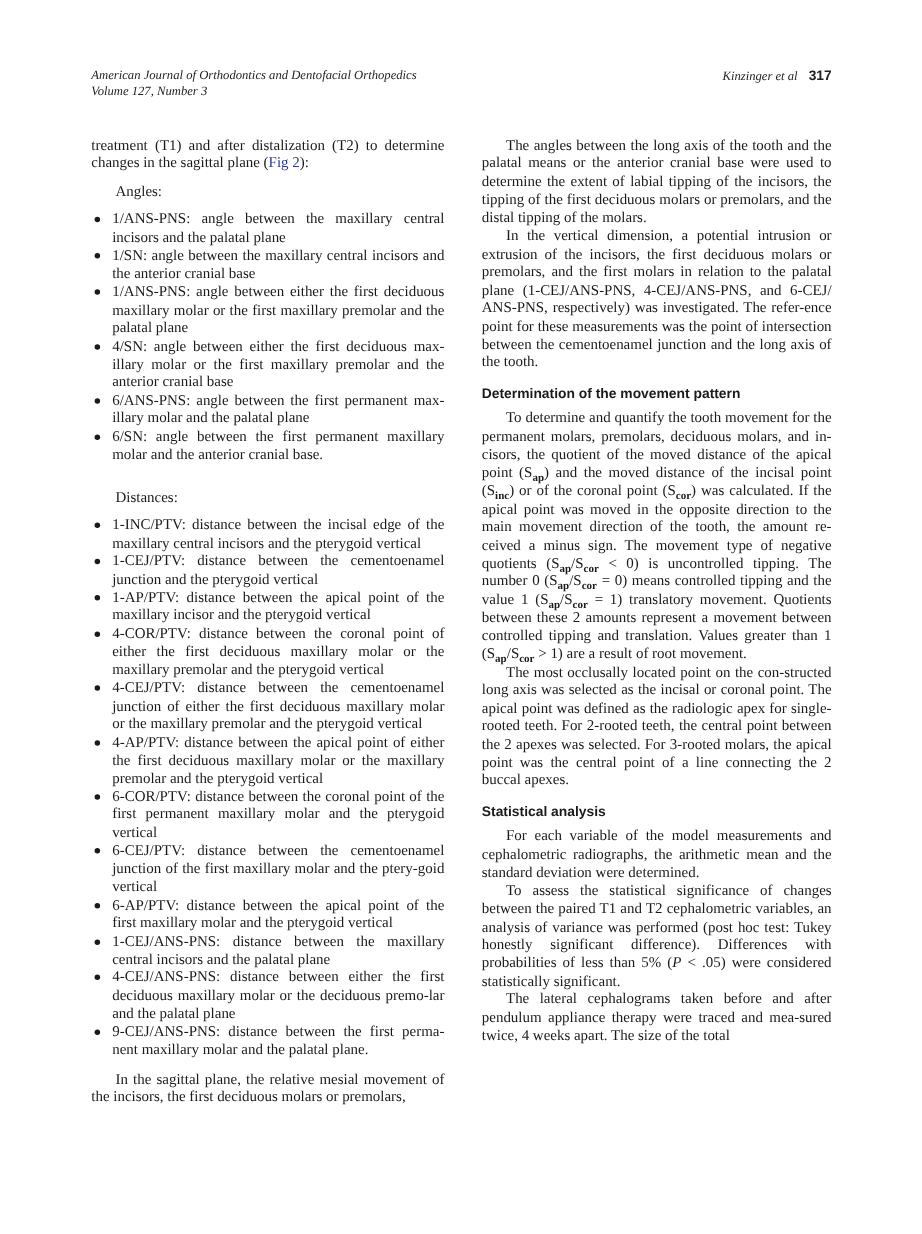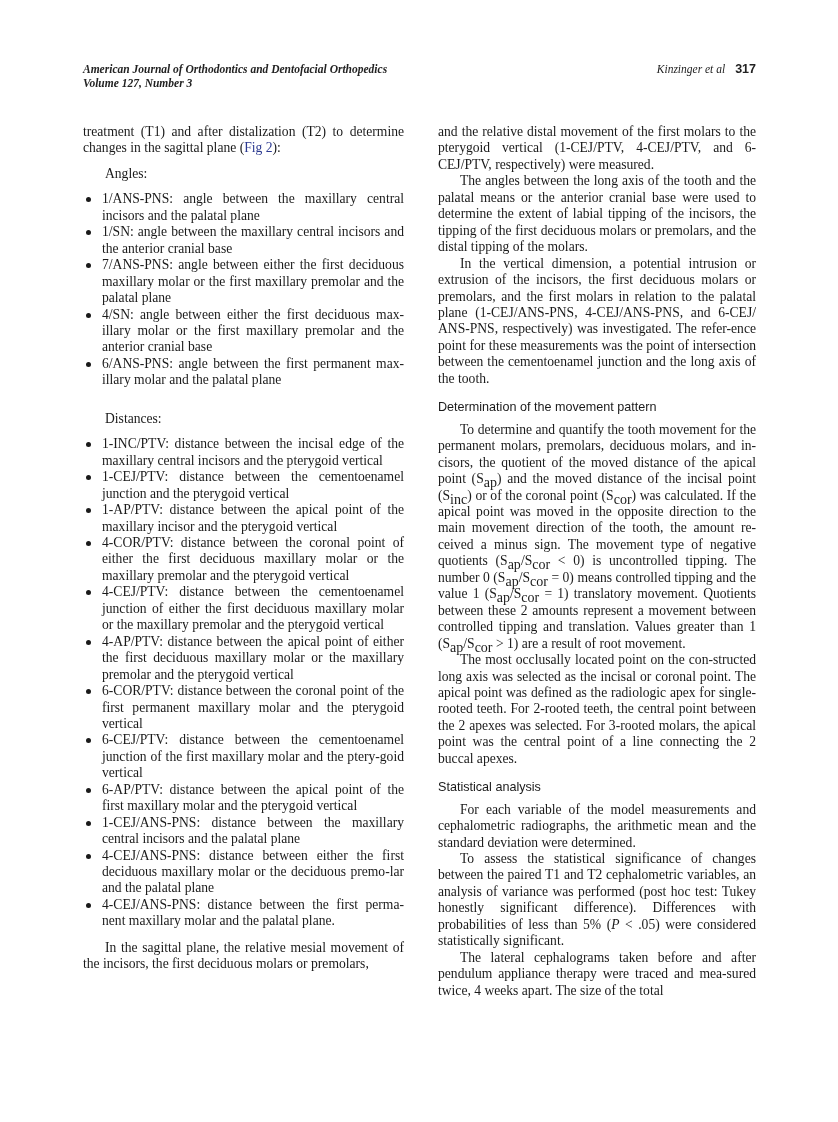--- a/index.html
+++ b/index.html
@@ -1,80 +1,80 @@
 <!DOCTYPE html>
 <html><head>
 <meta charset="utf-8">
 <style>
   html, body { margin: 0; padding: 0; background: #ffffff; }
   body { width: 838px; height: 1122px; position: relative; overflow: hidden;
          font-family: "Liberation Serif", "DejaVu Serif", serif; color: #1a1a1a; }
   .hdr { position: absolute; font-style: italic; font-size: 11.5px; line-height: 14px; color: #222; }
-  .hdr-left { left: 83px; top: 62px; font-weight: bold; }
+  .hdr-left { left: 83px; top: 62px; }
   .hdr-right { right: 82px; top: 62px; text-align: left; }
   .pageno { font-style: normal; font-weight: bold; font-family: "Liberation Sans", "DejaVu Sans", sans-serif; font-size: 12.5px; margin-left: 10px; }
   .col { position: absolute; top: 124px; font-size: 13.6px; line-height: 16.45px; text-align: justify; }
   .col-left { left: 83px; width: 321px; font-family: Liberation Serif, serif; }
   .col-right { left: 438px; width: 318px; }
   p { margin: 0; }
   .indent { text-indent: 22px; }
   .sublabel { margin: 9px 0 9px 22px; }
   ul { list-style: none; margin: 0; padding: 0; }
   li { position: relative; padding-left: 19px; }
   li::before { content: ""; position: absolute; left: 3px; top: 6px; width: 5px; height: 5px; border-radius: 50%; background: #1a1a1a; }
   .link { color: #2b3990; }
-  .sec { font-family: "Liberation Sans", "DejaVu Sans", sans-serif; font-weight: normal; font-size: 12.6px; margin: 12px 0 6px 0; text-align: left; color: #1a1a1a; }
+  .sec { font-family: "Liberation Sans", "DejaVu Sans", sans-serif; font-weight: bold; font-size: 12.6px; margin: 12px 0 6px 0; text-align: left; color: #1a1a1a; }
   .after-list { margin-top: 10px; }
-  sub { font-size: 14px; line-height: 0; }
+  sub { font-size: 10px; line-height: 0; font-weight: bold; }
   .ital { font-style: italic; }
 </style>
 </head>
 <body>
 
 <div class="hdr hdr-left">
   <div>American Journal of Orthodontics and Dentofacial Orthopedics</div>
   <div>Volume 127, Number 3</div>
 </div>
 <div class="hdr hdr-right">
   <span>Kinzinger et al</span><span class="pageno">317</span>
 </div>
 
 <div class="col col-left">
   <p><span>treatment (T1) and after distalization (T2) to determine changes in the sagittal plane (</span><span class="link">Fig 2</span><span>):</span></p>
 
   <p class="sublabel">Angles:</p>
   <ul>
     <li>1/ANS-PNS: angle between the maxillary central incisors and the palatal plane</li>
     <li>1/SN: angle between the maxillary central incisors and the anterior cranial base</li>
-    <li>7/ANS-PNS: angle between either the first deciduous maxillary molar or the first maxillary premolar and the palatal plane</li>
+    <li>1/ANS-PNS: angle between either the first deciduous maxillary molar or the first maxillary premolar and the palatal plane</li>
     <li>4/SN: angle between either the first deciduous max-illary molar or the first maxillary premolar and the anterior cranial base</li>
     <li>6/ANS-PNS: angle between the first permanent max-illary molar and the palatal plane</li>
+    <li>6/SN: angle between the first permanent maxillary molar and the anterior cranial base.</li>
   </ul>
 
   <p class="sublabel" style="margin-top:22px;">Distances:</p>
   <ul>
     <li>1-INC/PTV: distance between the incisal edge of the maxillary central incisors and the pterygoid vertical</li>
     <li>1-CEJ/PTV: distance between the cementoenamel junction and the pterygoid vertical</li>
     <li>1-AP/PTV: distance between the apical point of the maxillary incisor and the pterygoid vertical</li>
     <li>4-COR/PTV: distance between the coronal point of either the first deciduous maxillary molar or the maxillary premolar and the pterygoid vertical</li>
     <li>4-CEJ/PTV: distance between the cementoenamel junction of either the first deciduous maxillary molar or the maxillary premolar and the pterygoid vertical</li>
     <li>4-AP/PTV: distance between the apical point of either the first deciduous maxillary molar or the maxillary premolar and the pterygoid vertical</li>
     <li>6-COR/PTV: distance between the coronal point of the first permanent maxillary molar and the pterygoid vertical</li>
     <li>6-CEJ/PTV: distance between the cementoenamel junction of the first maxillary molar and the ptery-goid vertical</li>
     <li>6-AP/PTV: distance between the apical point of the first maxillary molar and the pterygoid vertical</li>
     <li>1-CEJ/ANS-PNS: distance between the maxillary central incisors and the palatal plane</li>
     <li>4-CEJ/ANS-PNS: distance between either the first deciduous maxillary molar or the deciduous premo-lar and the palatal plane</li>
-    <li>4-CEJ/ANS-PNS: distance between the first perma-nent maxillary molar and the palatal plane.</li>
+    <li>9-CEJ/ANS-PNS: distance between the first perma-nent maxillary molar and the palatal plane.</li>
   </ul>
 
   <p class="indent after-list">In the sagittal plane, the relative mesial movement of the incisors, the first deciduous molars or premolars,</p>
 </div>
 
 <div class="col col-right">
-  <p>and the relative distal movement of the first molars to the pterygoid vertical (1-CEJ/PTV, 4-CEJ/PTV, and 6-CEJ/PTV, respectively) were measured.</p>
   <p class="indent">The angles between the long axis of the tooth and the palatal means or the anterior cranial base were used to determine the extent of labial tipping of the incisors, the tipping of the first deciduous molars or premolars, and the distal tipping of the molars.</p>
   <p class="indent">In the vertical dimension, a potential intrusion or extrusion of the incisors, the first deciduous molars or premolars, and the first molars in relation to the palatal plane (1-CEJ/ANS-PNS, 4-CEJ/ANS-PNS, and 6-CEJ/ ANS-PNS, respectively) was investigated. The refer-ence point for these measurements was the point of intersection between the cementoenamel junction and the long axis of the tooth.</p>
 
   <h3 class="sec">Determination of the movement pattern</h3>
   <p class="indent"><span>To determine and quantify the tooth movement for the permanent molars, premolars, deciduous molars, and in-cisors, the quotient of the moved distance of the apical point (S</span><sub>ap</sub><span>) and the moved distance of the incisal point (S</span><sub>inc</sub><span>) or of the coronal point (S</span><sub>cor</sub><span>) was calculated. If the apical point was moved in the opposite direction to the main movement direction of the tooth, the amount re-ceived a minus sign. The movement type of negative quotients (S</span><sub>ap</sub><span>/S</span><sub>cor</sub><span> &lt; 0) is uncontrolled tipping. The number 0 (S</span><sub>ap</sub><span>/S</span><sub>cor</sub><span> = 0) means controlled tipping and the value 1 (S</span><sub>ap</sub><span>/S</span><sub>cor</sub><span> = 1) translatory movement. Quotients between these 2 amounts represent a movement between controlled tipping and translation. Values greater than 1 (S</span><sub>ap</sub><span>/S</span><sub>cor</sub><span> &gt; 1) are a result of root movement.</span></p>
   <p class="indent">The most occlusally located point on the con-structed long axis was selected as the incisal or coronal point. The apical point was defined as the radiologic apex for single-rooted teeth. For 2-rooted teeth, the central point between the 2 apexes was selected. For 3-rooted molars, the apical point was the central point of a line connecting the 2 buccal apexes.</p>
 
   <h3 class="sec">Statistical analysis</h3>
   <p class="indent">For each variable of the model measurements and cephalometric radiographs, the arithmetic mean and the standard deviation were determined.</p>
   <p class="indent"><span>To assess the statistical significance of changes between the paired T1 and T2 cephalometric variables, an analysis of variance was performed (post hoc test: Tukey honestly significant difference). Differences with probabilities of less than 5% (</span><span class="ital">P</span><span> &lt; .05) were considered statistically significant.</span></p>

